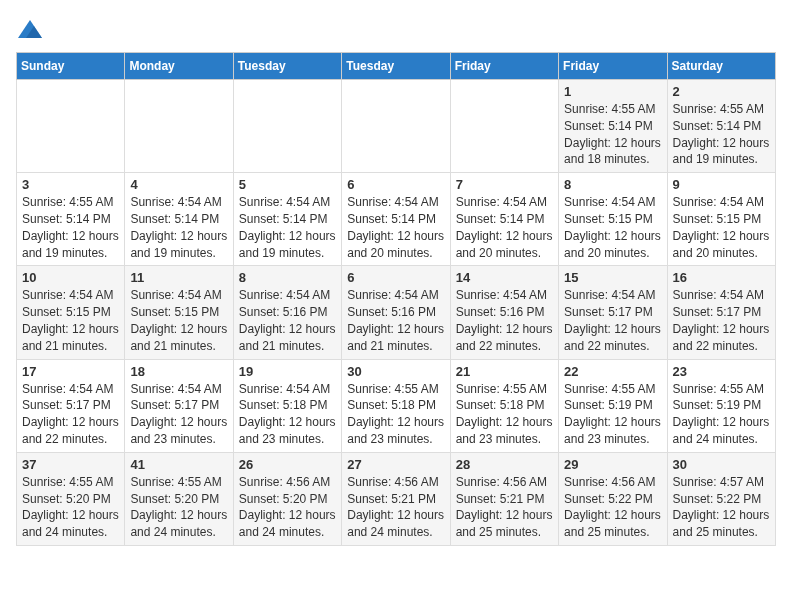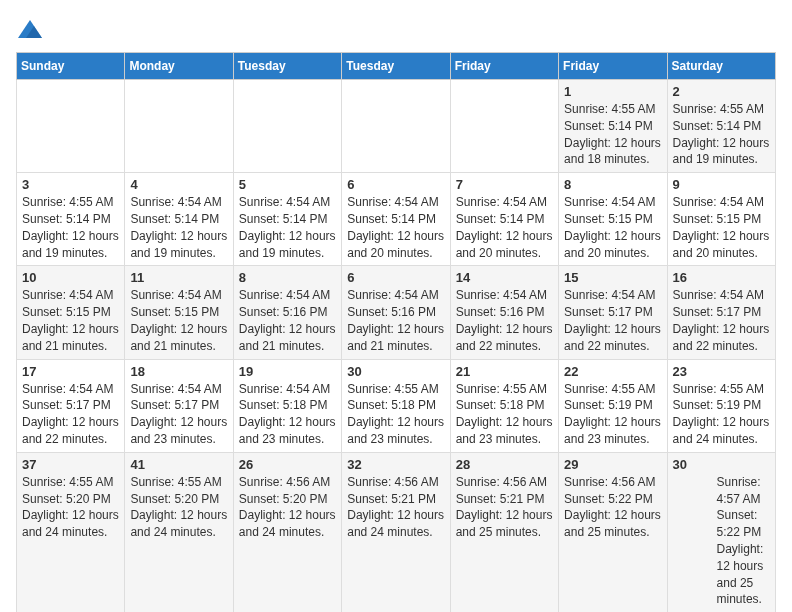--- a/index.html
+++ b/index.html
@@ -308,21 +308,21 @@
 and 24 minutes.</div>
         </td>
         <td>
           <span class="day-num">26</span>
           <div class="day-info" style="white-space: pre-line;">Sunrise: 4:56 AM
 Sunset: 5:20 PM
 Daylight: 12 hours
 and 24 minutes.</div>
         </td>
         <td>
-          <span class="day-num">32</span>
+          <span class="day-num">27</span>
           <div class="day-info" style="white-space: pre-line;">Sunrise: 4:56 AM
 Sunset: 5:21 PM
 Daylight: 12 hours
 and 24 minutes.</div>
         </td>
         <td>
           <span class="day-num">28</span>
           <div class="day-info" style="white-space: pre-line;">Sunrise: 4:56 AM
 Sunset: 5:21 PM
 Daylight: 12 hours
@@ -330,20 +330,20 @@
         </td>
         <td>
           <span class="day-num">29</span>
           <div class="day-info" style="white-space: pre-line;">Sunrise: 4:56 AM
 Sunset: 5:22 PM
 Daylight: 12 hours
 and 25 minutes.</div>
         </td>
         <td>
           <span class="day-num">30</span>
-          <div class="day-info" style="white-space: pre-line; margin-left: 44px;">Sunrise: 4:57 AM
+          <div class="day-info" style="white-space: pre-line;">Sunrise: 4:57 AM
 Sunset: 5:22 PM
 Daylight: 12 hours
 and 25 minutes.</div>
         </td>
       </tr>
     </tbody>
 </table>
 
 </body></html>

